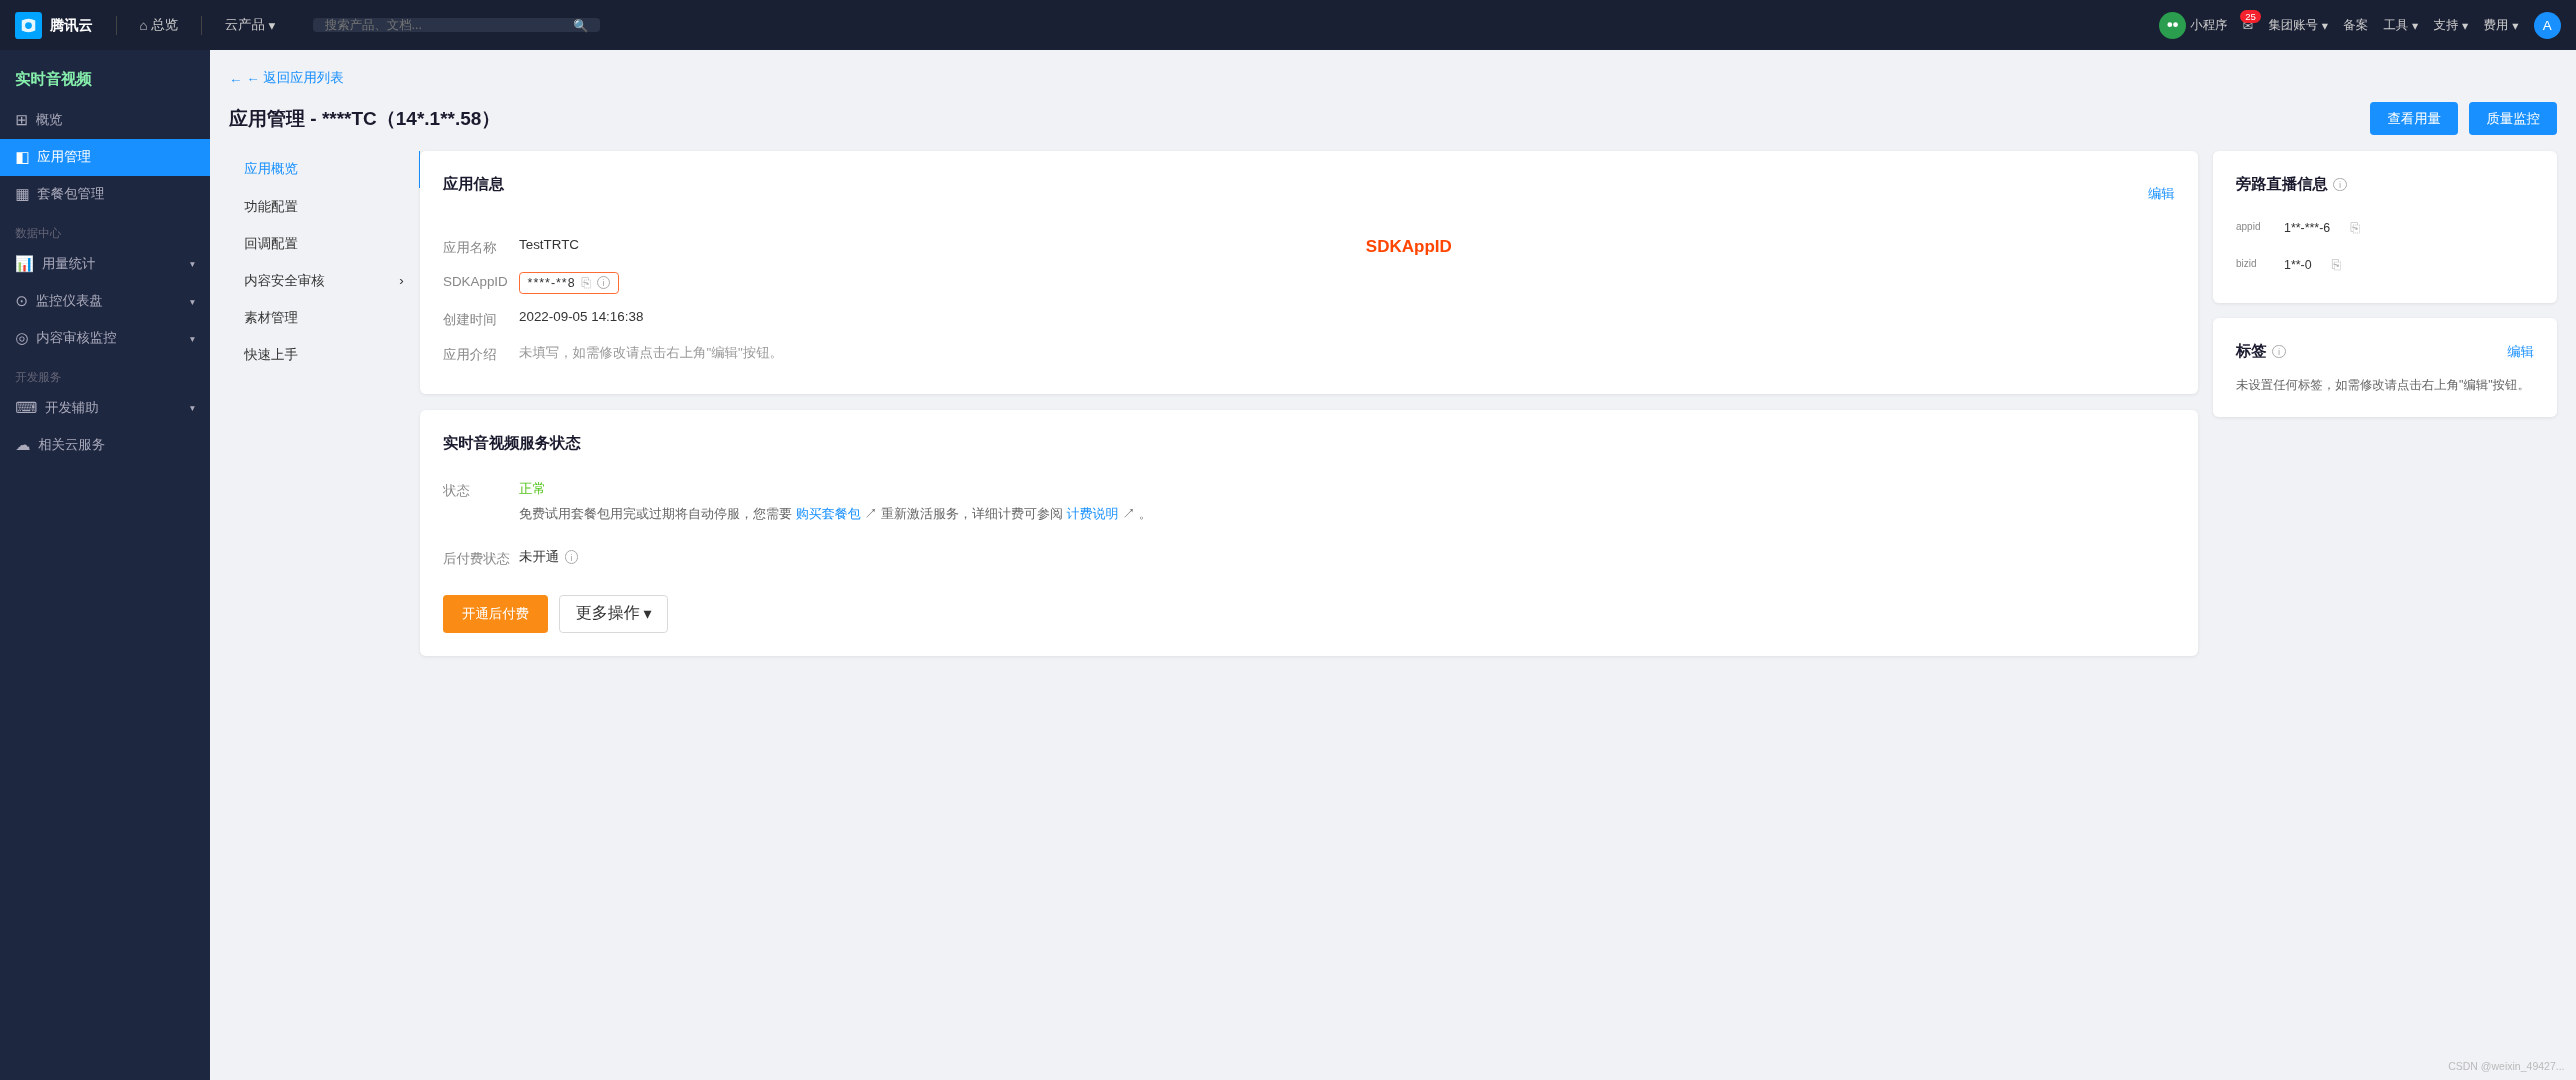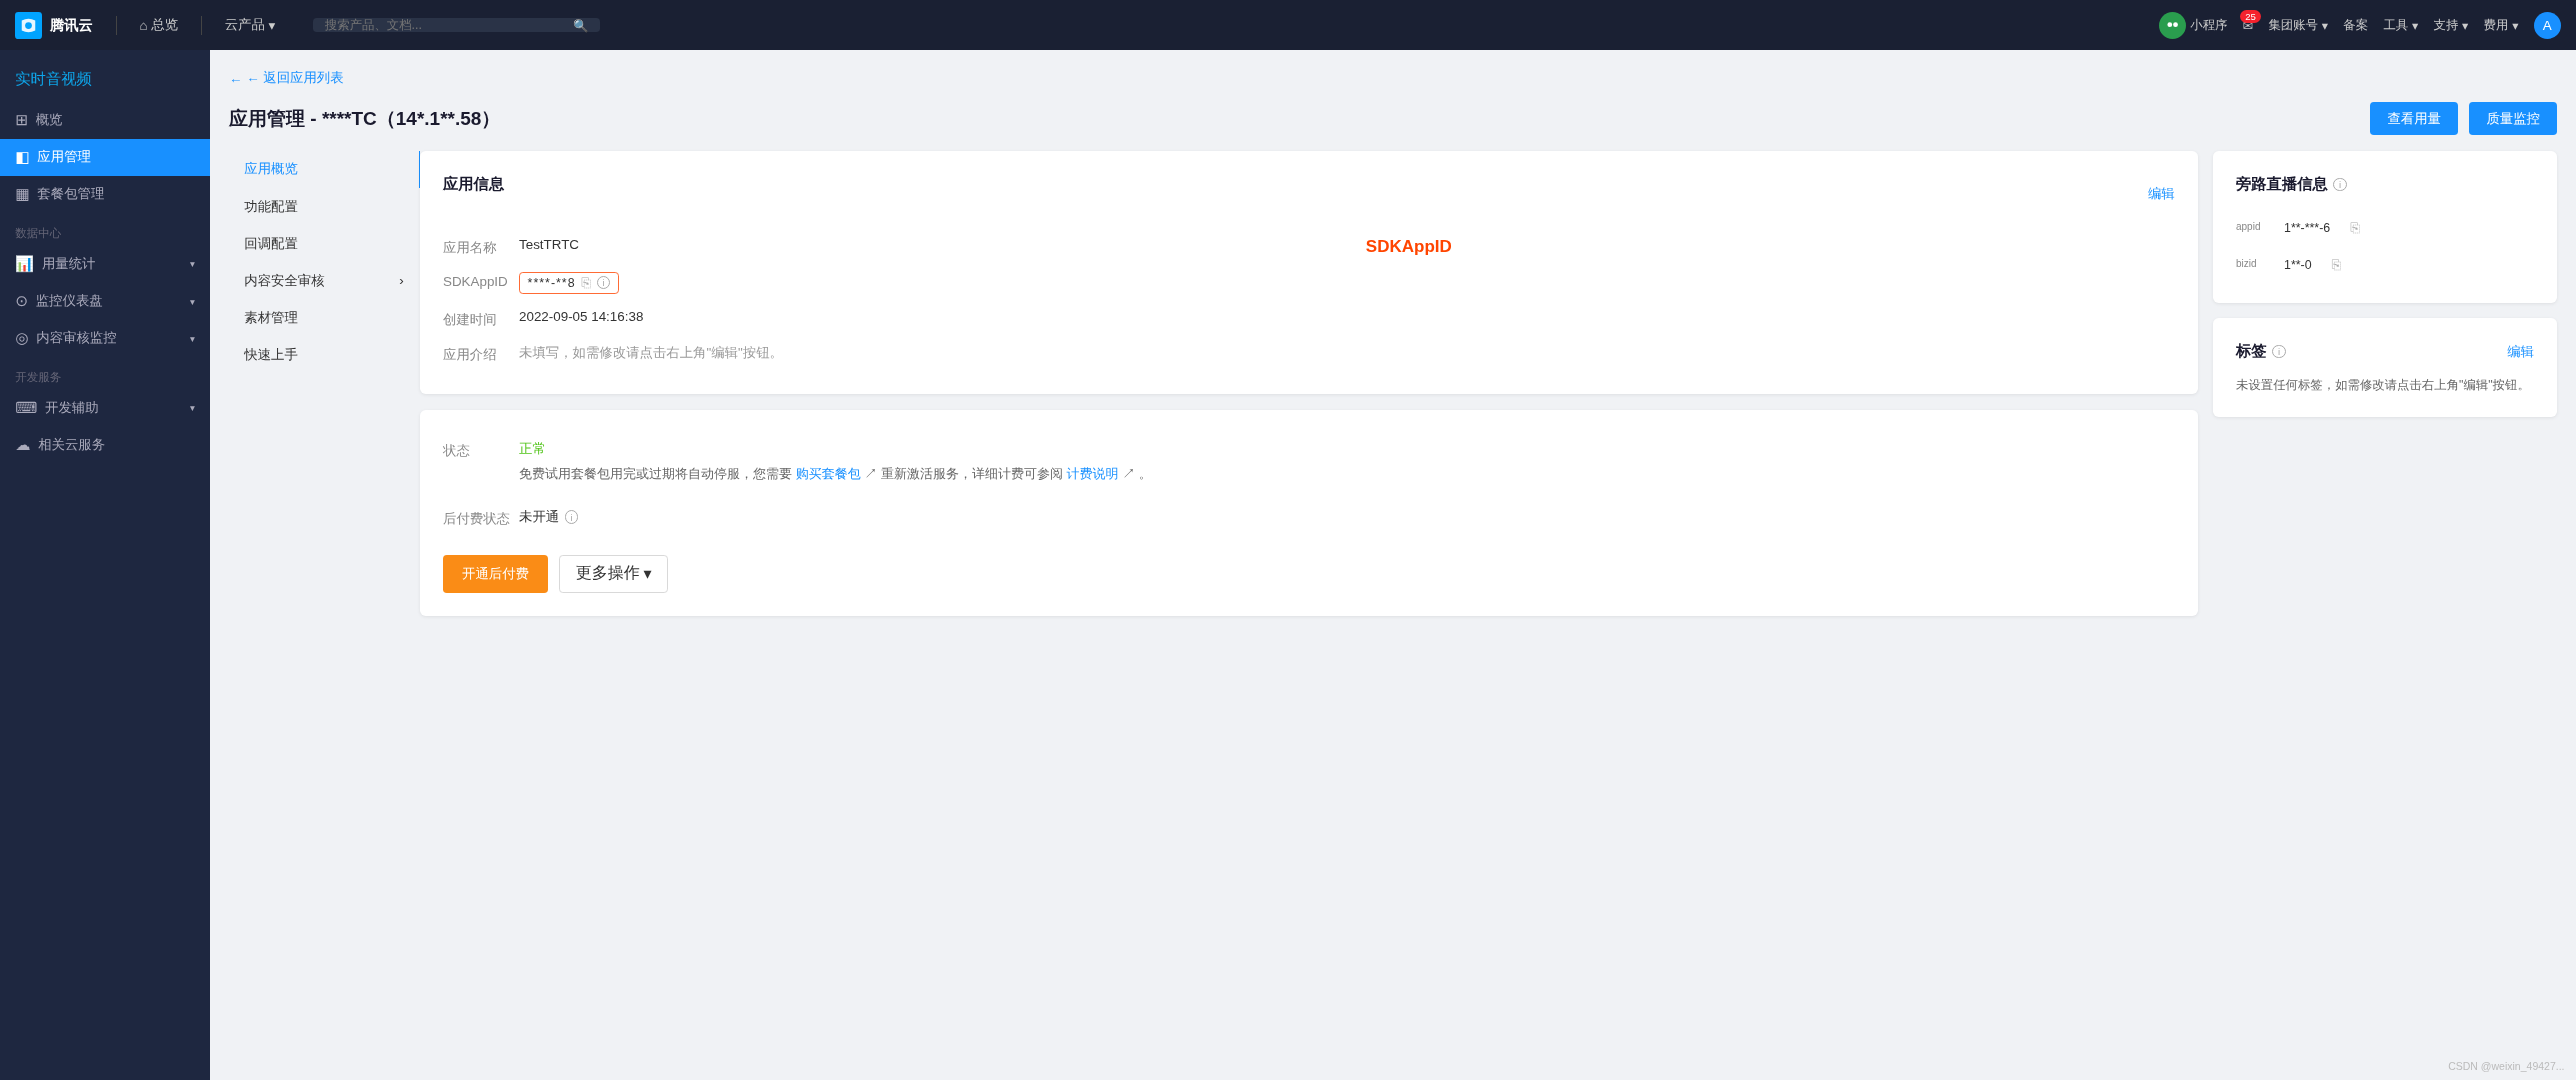--- a/index.html
+++ b/index.html
@@ -51,21 +51,21 @@
       width: 210px;
       background: #1e2740;
       color: #ccc;
       display: flex; flex-direction: column;
       overflow-y: auto;
       flex-shrink: 0;
       height: calc(100vh - 50px);
     }
     .sidebar-title {
       padding: 19px 15.3px 11.5px;
-      font-size: 15.3px; font-weight: normal; color: #0ea5e9;
+      font-size: 15.3px; font-weight: bold; color: #86efac;
     }
     .sidebar-item {
       display: flex; align-items: center; gap: 7.6px;
       padding: 9.6px 15.3px; cursor: pointer;
       color: #aab; font-size: 13.4px;
       position: relative;
     }
     .sidebar-item.active { background: #1890ff; color: #fff; }
     .sidebar-item.section-header { font-size: 11.5px; color: #667; padding: 13.4px 15.3px 3.8px; cursor: default; }
     .chevron { margin-left: auto; font-size: 9.6px; }
@@ -339,20 +339,21 @@
                 <span class="info-value">2022-09-05 14:16:38</span>
               </div>
 
               <div class="info-row">
                 <span class="info-label">应用介绍</span>
                 <span class="info-value" style="color:#999;">未填写，如需修改请点击右上角"编辑"按钮。</span>
               </div>
             </div>
 
             <div class="card">
+              <div class="card-title">实时音视频服务状态</div>
 
               <div class="info-row">
                 <span class="info-label">状态</span>
                 <div style="flex:1;">
                   <span class="status-normal">正常</span>
                   <div class="status-desc">
                     免费试用套餐包用完或过期将自动停服，您需要
                     <a>购买套餐包</a>
                     <span> ↗ </span>
                     重新激活服务，详细计费可参阅

